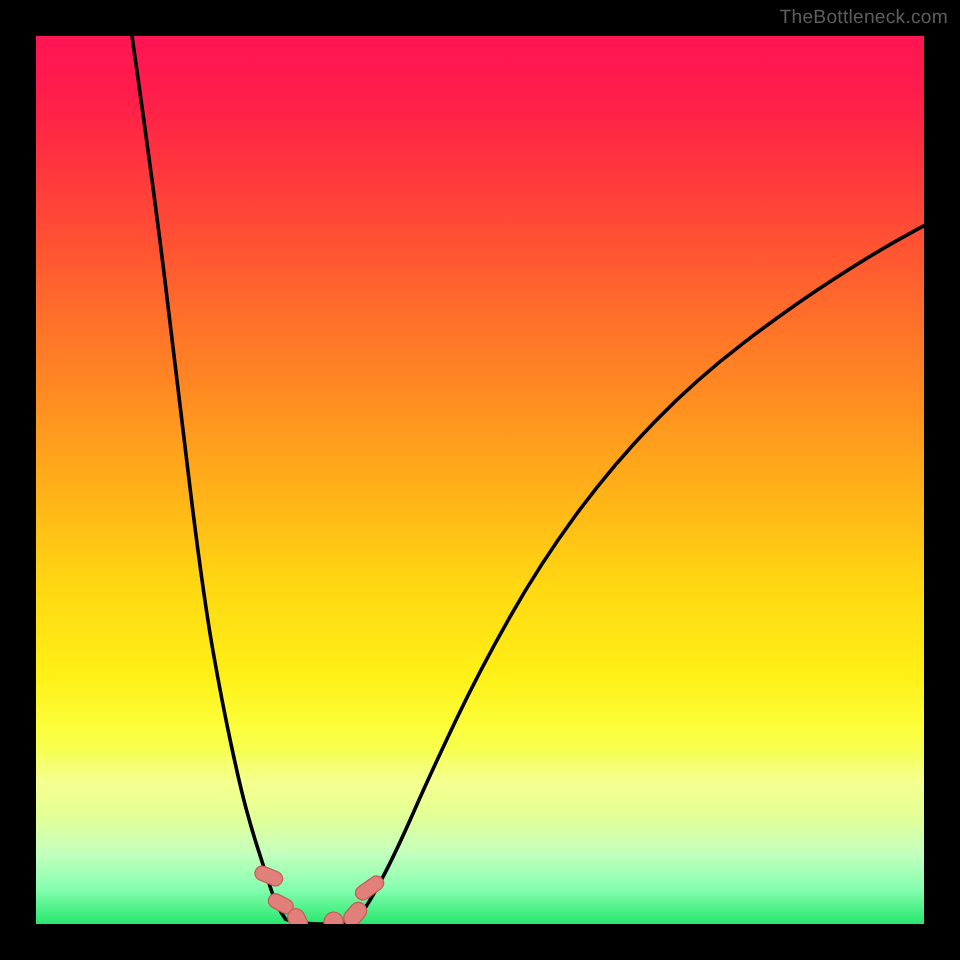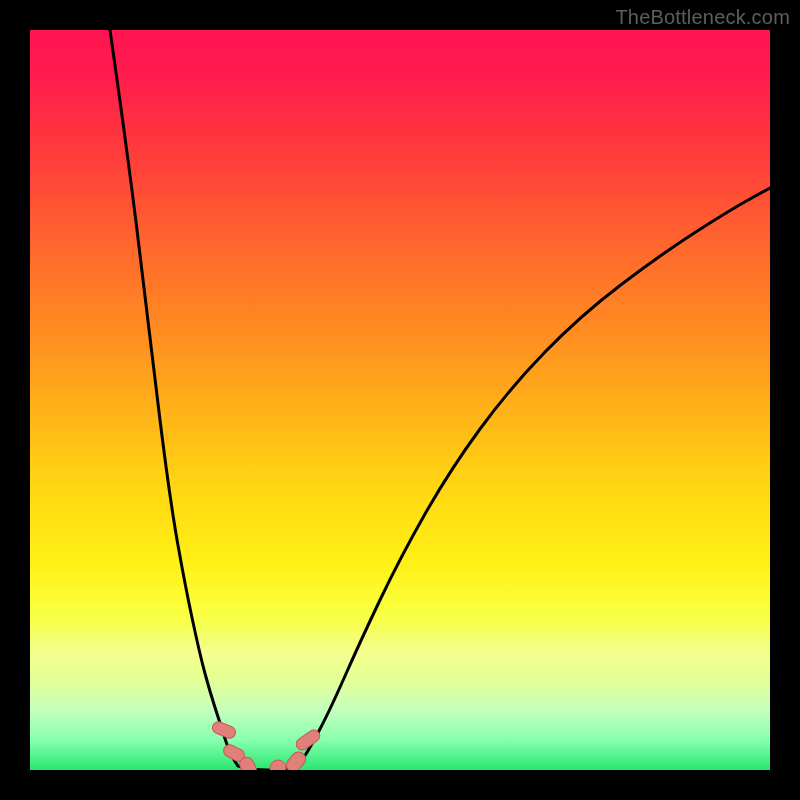--- a/index.html
+++ b/index.html
@@ -8,21 +8,21 @@
         background:linear-gradient(to bottom,
           #ff1552 0%, #ff1c4c 6%, #ff3040 13%, #ff4a36 21%, #ff6a2c 30%,
           #ff8a22 40%, #ffb418 52%, #ffd812 62%, #fff016 72%,
           #fbff3c 78%, #f2ff68 83%, #e2ff98 88%, #c4ffbe 92%,
           #86ffb0 96%, #28e66e 100%);
   }
   
   .glowband{position:absolute;left:0;right:0;bottom:90px;height:55px;
     background:linear-gradient(to bottom,rgba(255,255,200,0) 0%,rgba(255,255,200,.35) 50%,rgba(255,255,200,0) 100%);}
   svg.curve{position:absolute;top:0;left:0}
-  .watermark{position:absolute;top:6px;right:10px;color:#5e5e5e;font-size:20px;letter-spacing:.2px}
+  .watermark{position:absolute;top:6px;right:10px;color:#5e5e5e;font-size:16px;letter-spacing:.2px}
 </style>
 </head>
 <body>
 
 <div class="frame">
   <div class="plot">
     <div class="glowband"></div>
     <svg class="curve" width="740" height="740" viewBox="0 0 740 740">
       <g id="curve-group">
           <path d="M 80 0 Q 100 140 110 225 Q 120 310 130 390 Q 140 470 147.5 512.5 Q 155 555 162.5 590 Q 170 625 175 643.5 Q 180 662 185 677.5 Q 190 693 193.5 704 Q 197 715 199.5 721 Q 202 727 205 731.5 Q 208 736 208 736 Q 208 736 213 737.5 Q 218 739 224 739.5 Q 230 740 237.5 740 Q 245 740 251.5 739.5 Q 258 739 263 737.5 Q 268 736 268 736 Q 268 736 274 727 Q 280 718 290 699 Q 300 680 315 646 Q 330 612 350 570 Q 370 528 395 484 Q 420 440 450 399 Q 480 358 515 322 Q 550 286 590 255.5 Q 630 225 665 202.5 Q 700 180 720 169 L 740 158" fill="none" stroke="#000000" stroke-width="3" stroke-linecap="round"></path>

